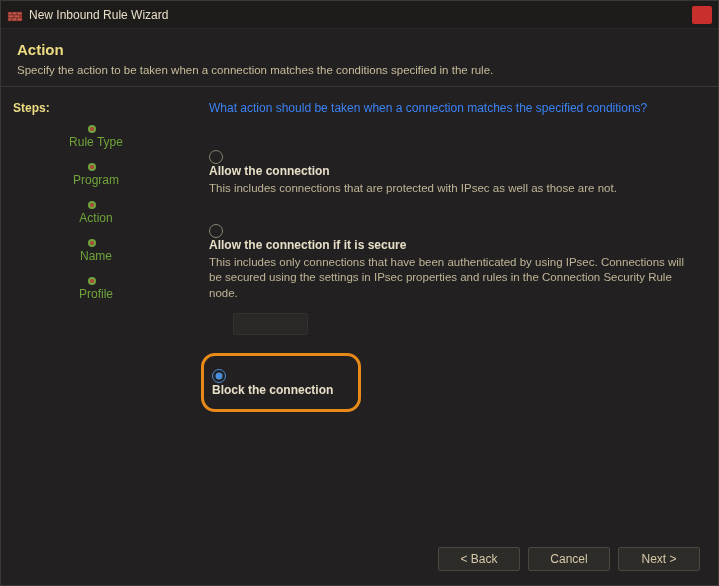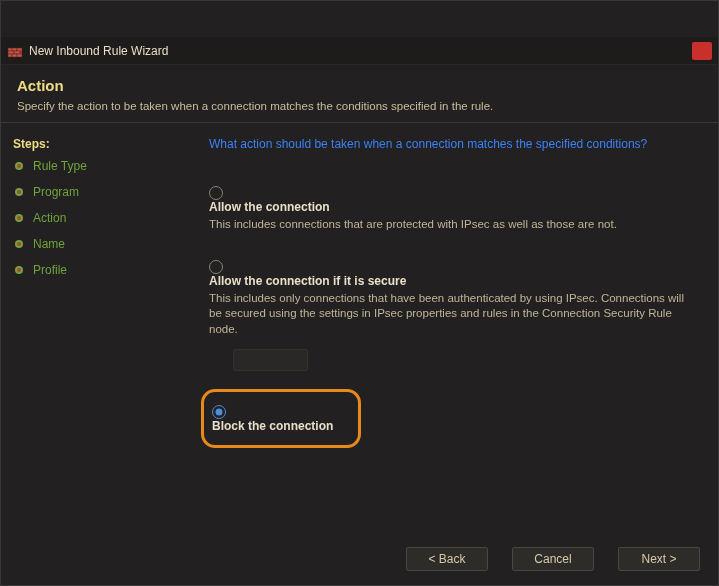--- a/index.html
+++ b/index.html
@@ -24,21 +24,20 @@
       display: flex;
       flex-direction: column;
     }
     .titlebar {
       height: 28px;
       background: #1e1c1a;
       display: flex;
       align-items: center;
       padding: 0 6px;
       border-bottom: 1px solid #2a2826;
-      margin-top: 36px;
     }
     .titlebar .icon {
       width: 16px;
       height: 16px;
       margin-right: 6px;
       display: flex;
       align-items: center;
       justify-content: center;
     }
     .titlebar .title {
@@ -81,20 +80,21 @@
       font-weight: 600;
       margin-bottom: 4px;
       padding-left: 2px;
     }
     .step {
       display: flex;
       align-items: center;
       padding: 4px 2px;
       margin-bottom: 4px;
       cursor: default;
+      flex-direction: column;
     }
     .step .bullet {
       width: 12px;
       height: 12px;
       margin-right: 8px;
       display: flex;
       align-items: center;
       justify-content: center;
     }
     .step .bullet svg {
@@ -179,21 +179,21 @@
     }
     .spacer-after-opt {
       height: 10px;
     }
     .footer {
       height: 52px;
       display: flex;
       align-items: center;
       justify-content: flex-end;
       padding: 0 18px;
-      gap: 24px;
+      gap: 8px;
     }
     .footer button {
       width: 82px;
       height: 24px;
       background: #2e2c29;
       border: 1px solid #4a4640;
       color: #d6c9a8;
       font-size: 12px;
       border-radius: 2px;
       cursor: pointer;

